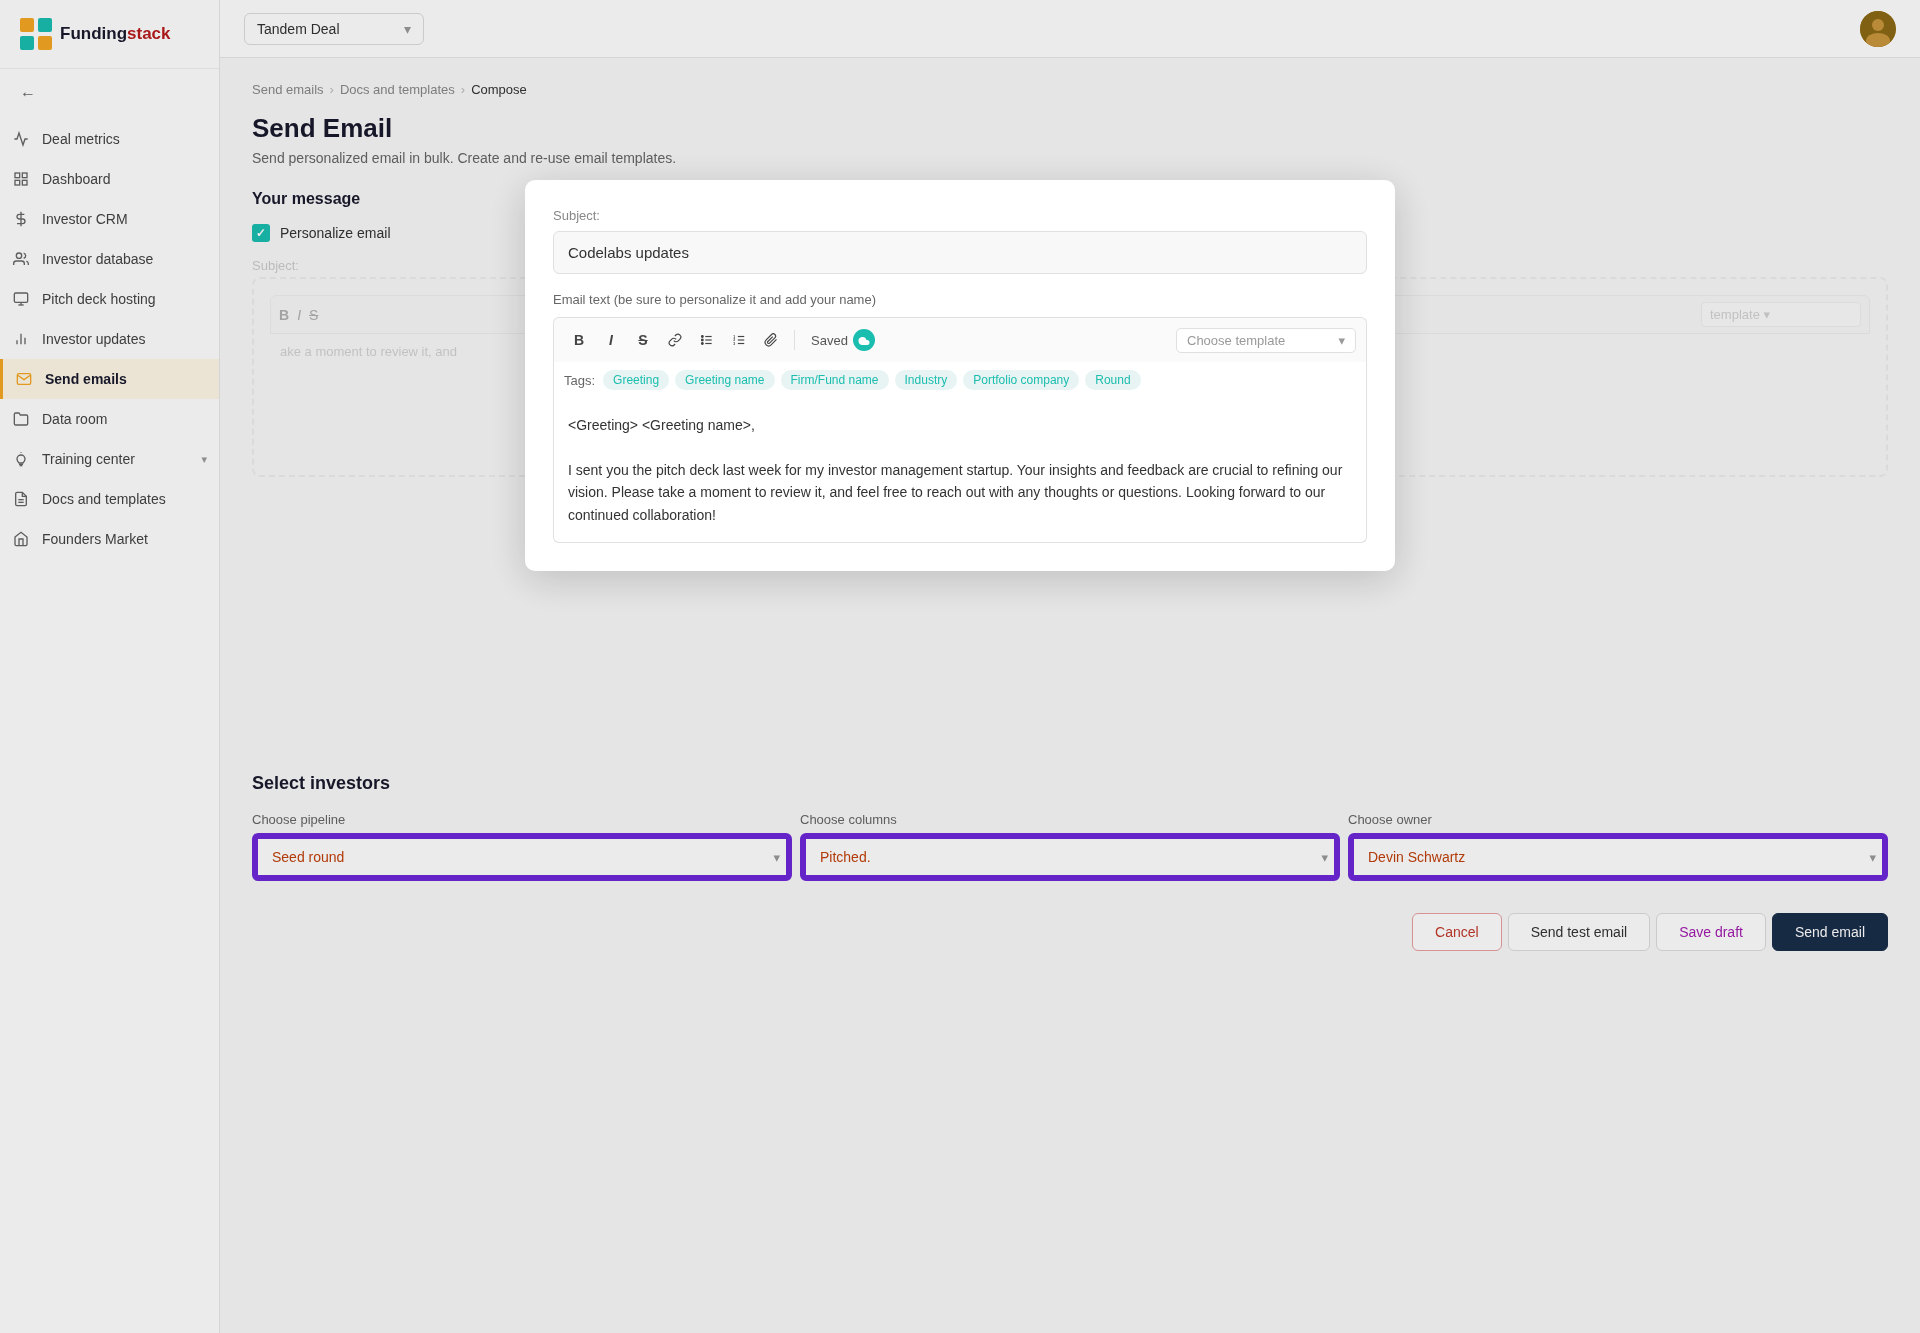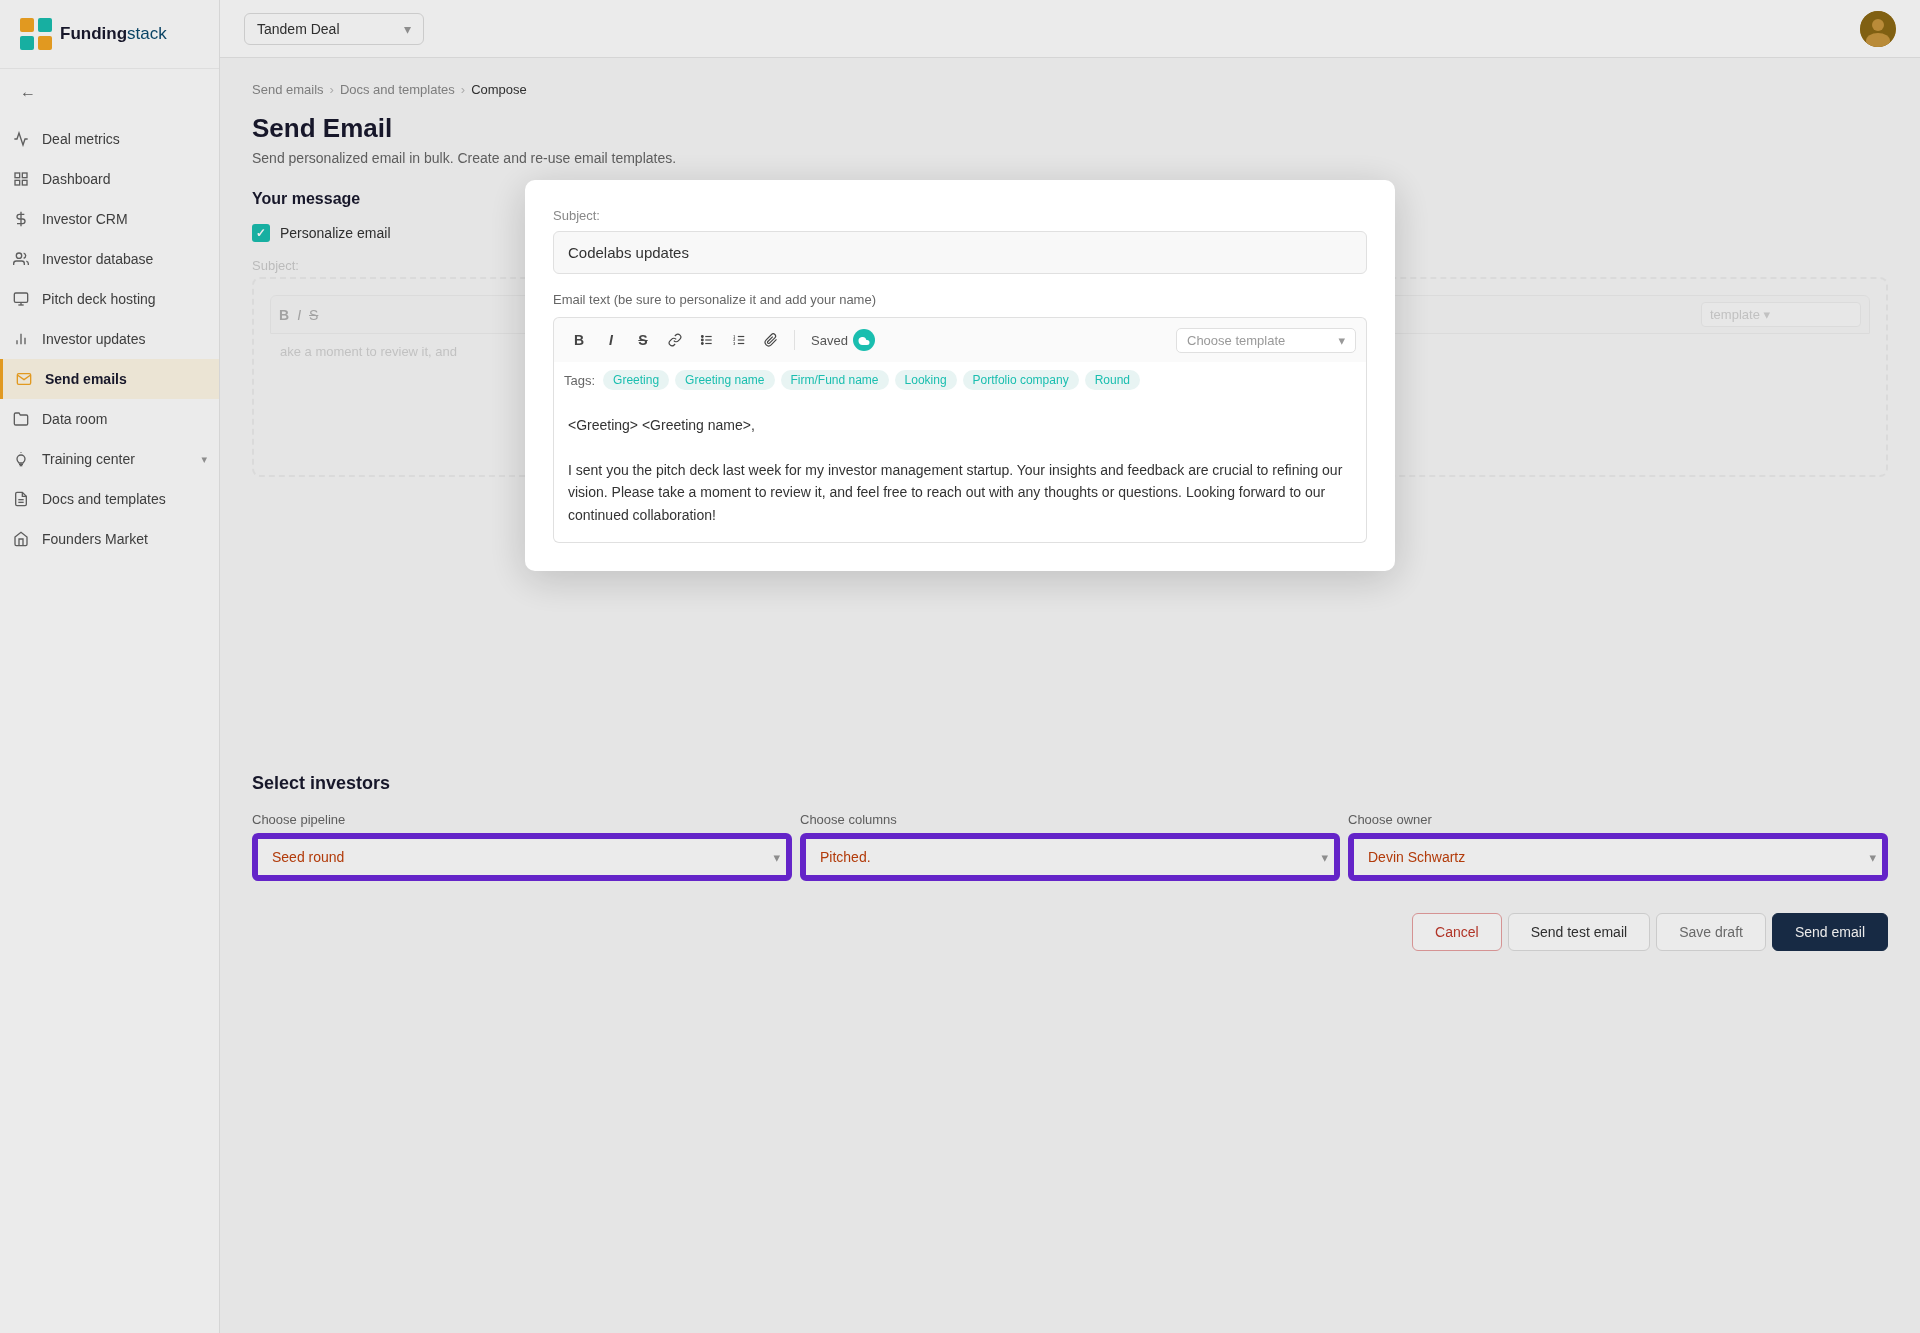--- a/index.html
+++ b/index.html
@@ -424,42 +424,42 @@
       color: #c0392b;
     }
     .btn-test {
       background: #fff;
       border-color: #ddd;
       color: #333;
     }
     .btn-draft {
       background: #fff;
       border-color: #ddd;
-      color: #737373;
+      color: #a21caf;
     }
     .btn-send {
       background: #1a2e4a;
       color: #fff;
       border-color: #1a2e4a;
     }
   </style>
 </head>
 <body>
 
 <div class="sidebar">
   <div class="sidebar-logo">
 
     <svg class="logo-icon" viewBox="0 0 32 32">
       <rect x="0" y="0" width="14" height="14" rx="2" fill="#f5a623"></rect>
       <rect x="18" y="0" width="14" height="14" rx="2" fill="#1abeaf"></rect>
       <rect x="0" y="18" width="14" height="14" rx="2" fill="#1abeaf"></rect>
       <rect x="18" y="18" width="14" height="14" rx="2" fill="#f5a623"></rect>
     </svg>
     <span style="font-size:17px;font-weight:700;color:#1a1a2e;">
-      <span style="color:#1a1a2e;font-weight:700;">Funding</span><span style="color:#0c4a6e;font-weight:400;">stack</span>
+      <span style="color:#1a1a2e;font-weight:700;">Funding</span><span style="color:#b91c1c;font-weight:700;">stack</span>
     </span>
   </div>
   <div class="sidebar-back">
     <span>←</span>
   </div>
   <nav class="sidebar-nav">
 
     <div class="nav-item">
       <span class="nav-icon">
         <svg width="16" height="16" viewBox="0 0 24 24" fill="none" stroke="currentColor" stroke-width="2">
@@ -737,21 +737,21 @@
         <span>▾</span>
       </div>
     </div>
 
     
     <div class="tags-row">
       <span class="tags-label">Tags:</span>
       <span class="tag">Greeting</span>
       <span class="tag">Greeting name</span>
       <span class="tag">Firm/Fund name</span>
-      <span class="tag">Looking</span>
+      <span class="tag">Industry</span>
       <span class="tag">Portfolio company</span>
       <span class="tag">Round</span>
     </div>
 
     
     <div class="editor-area">
       <p>&lt;Greeting&gt; &lt;Greeting name&gt;,</p>
       <br>
       <p>I sent you the pitch deck last week for my investor management startup. Your insights and feedback are crucial to refining our vision. Please take a moment to review it, and feel free to reach out with any thoughts or questions. Looking forward to our continued collaboration!</p>
     </div>

